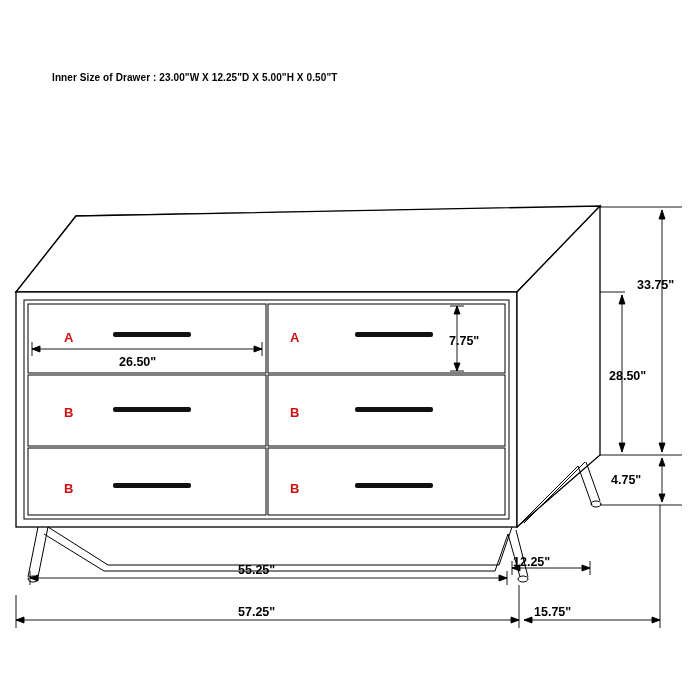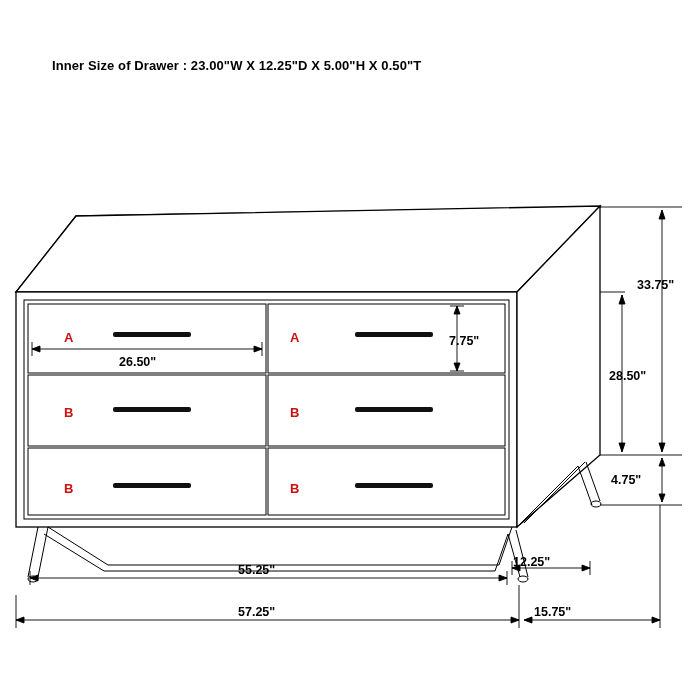--- a/index.html
+++ b/index.html
@@ -17,22 +17,22 @@
   }
   #stage {
     position: absolute;
     left: 0; top: 0;
     width: 700px;
     height: 700px;
   }
   .title {
     position: absolute;
     left: 52px;
-    top: 58px;
-    font-size: 13px;
+    top: 72px;
+    font-size: 10px;
     font-weight: bold;
     letter-spacing: 0.1px;
     white-space: nowrap;
   }
   svg#drawing {
     position: absolute;
     left: 0;
     top: 0;
   }
   .lbl {

